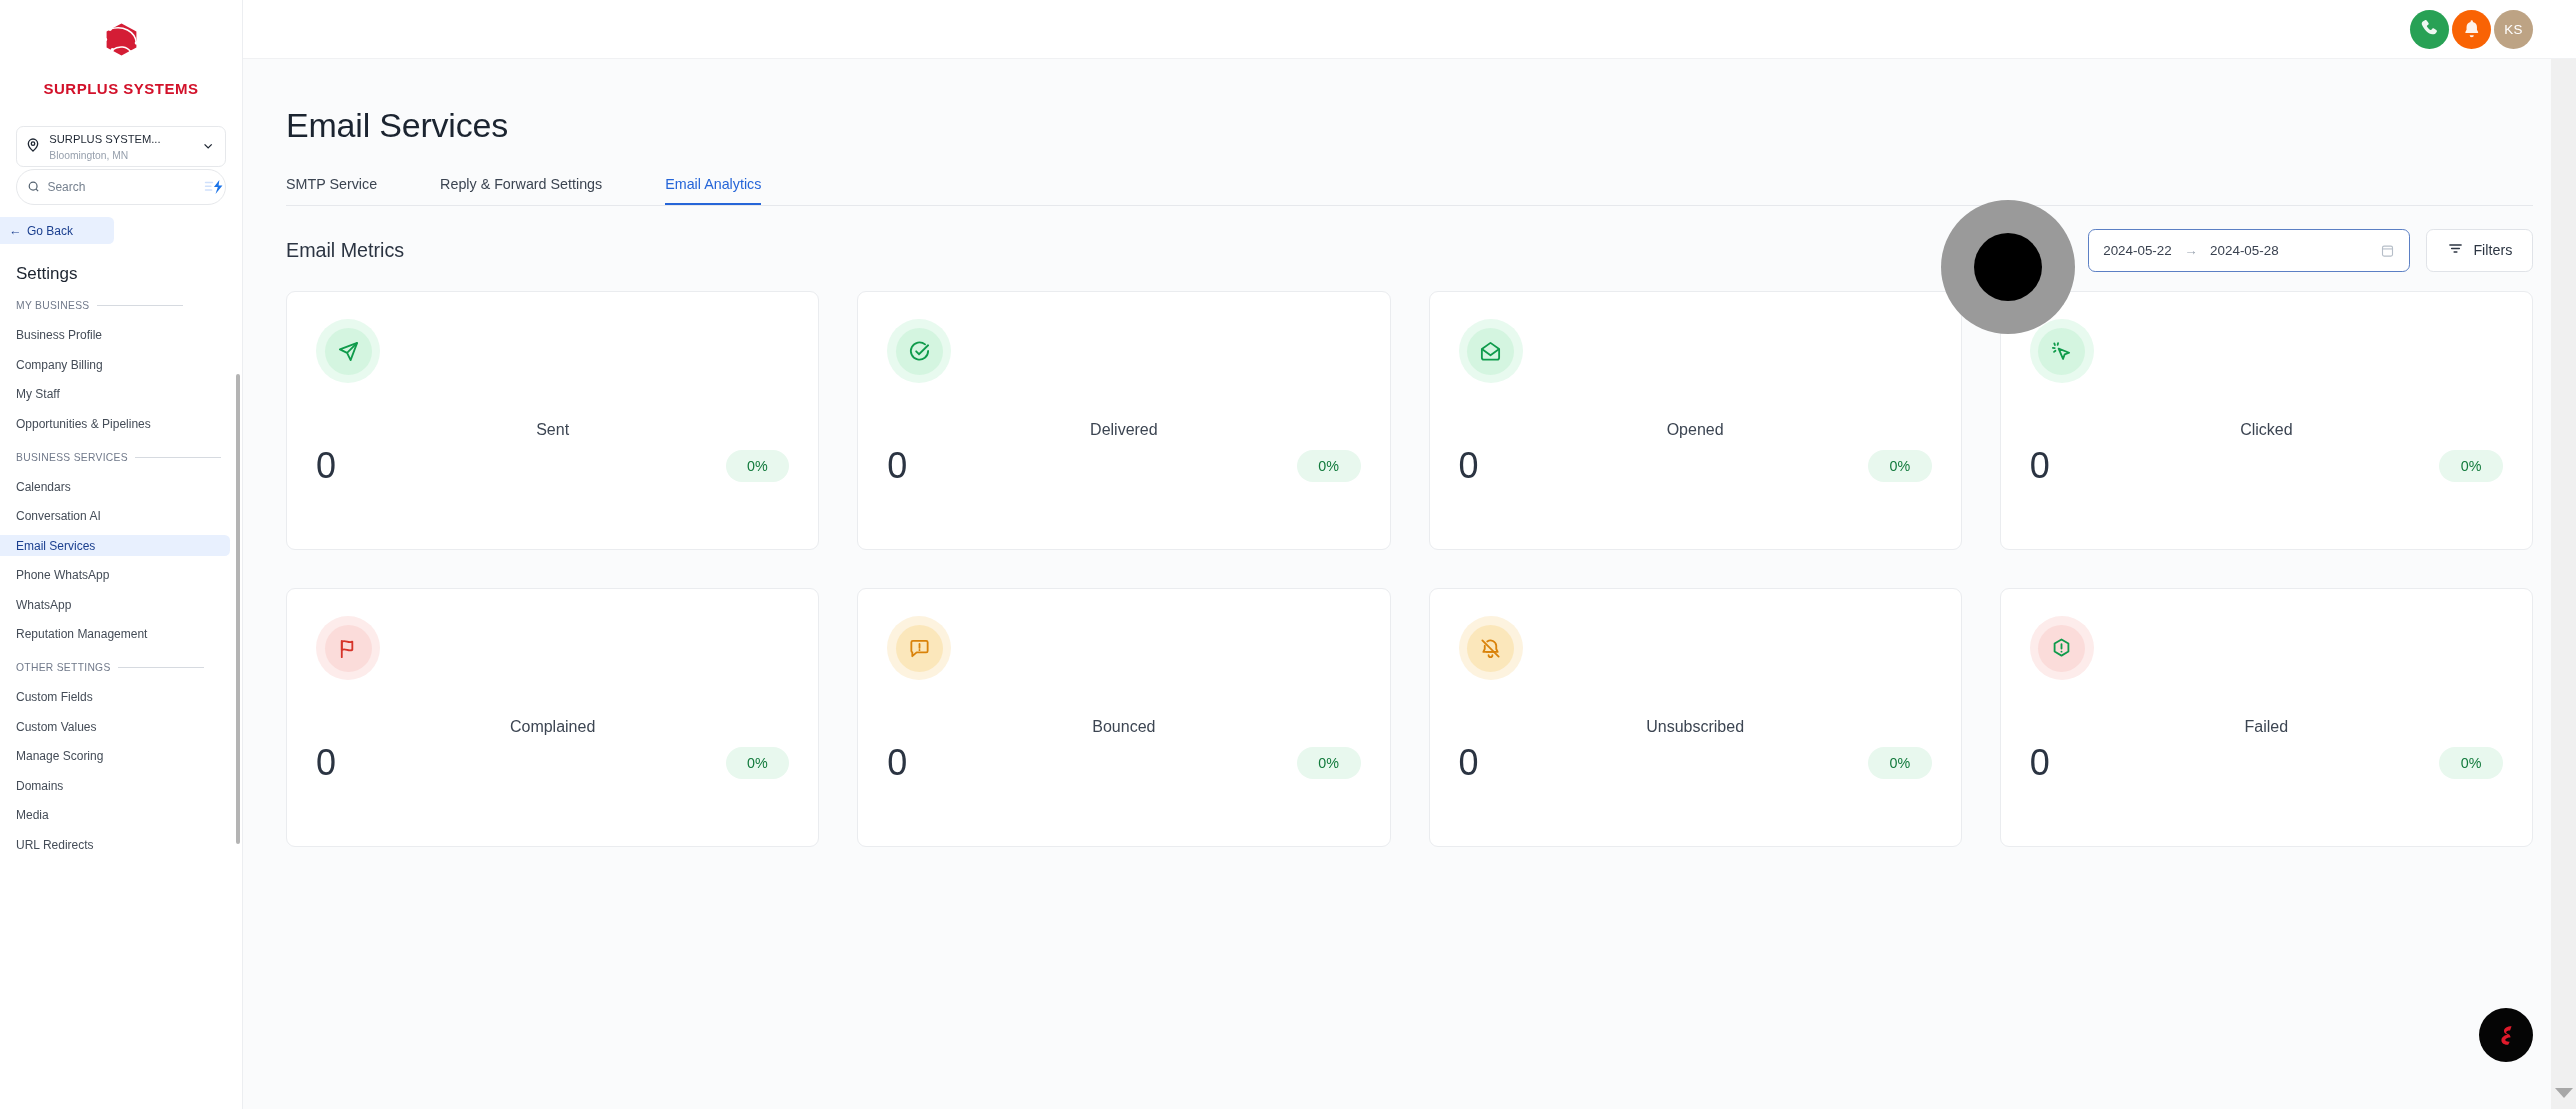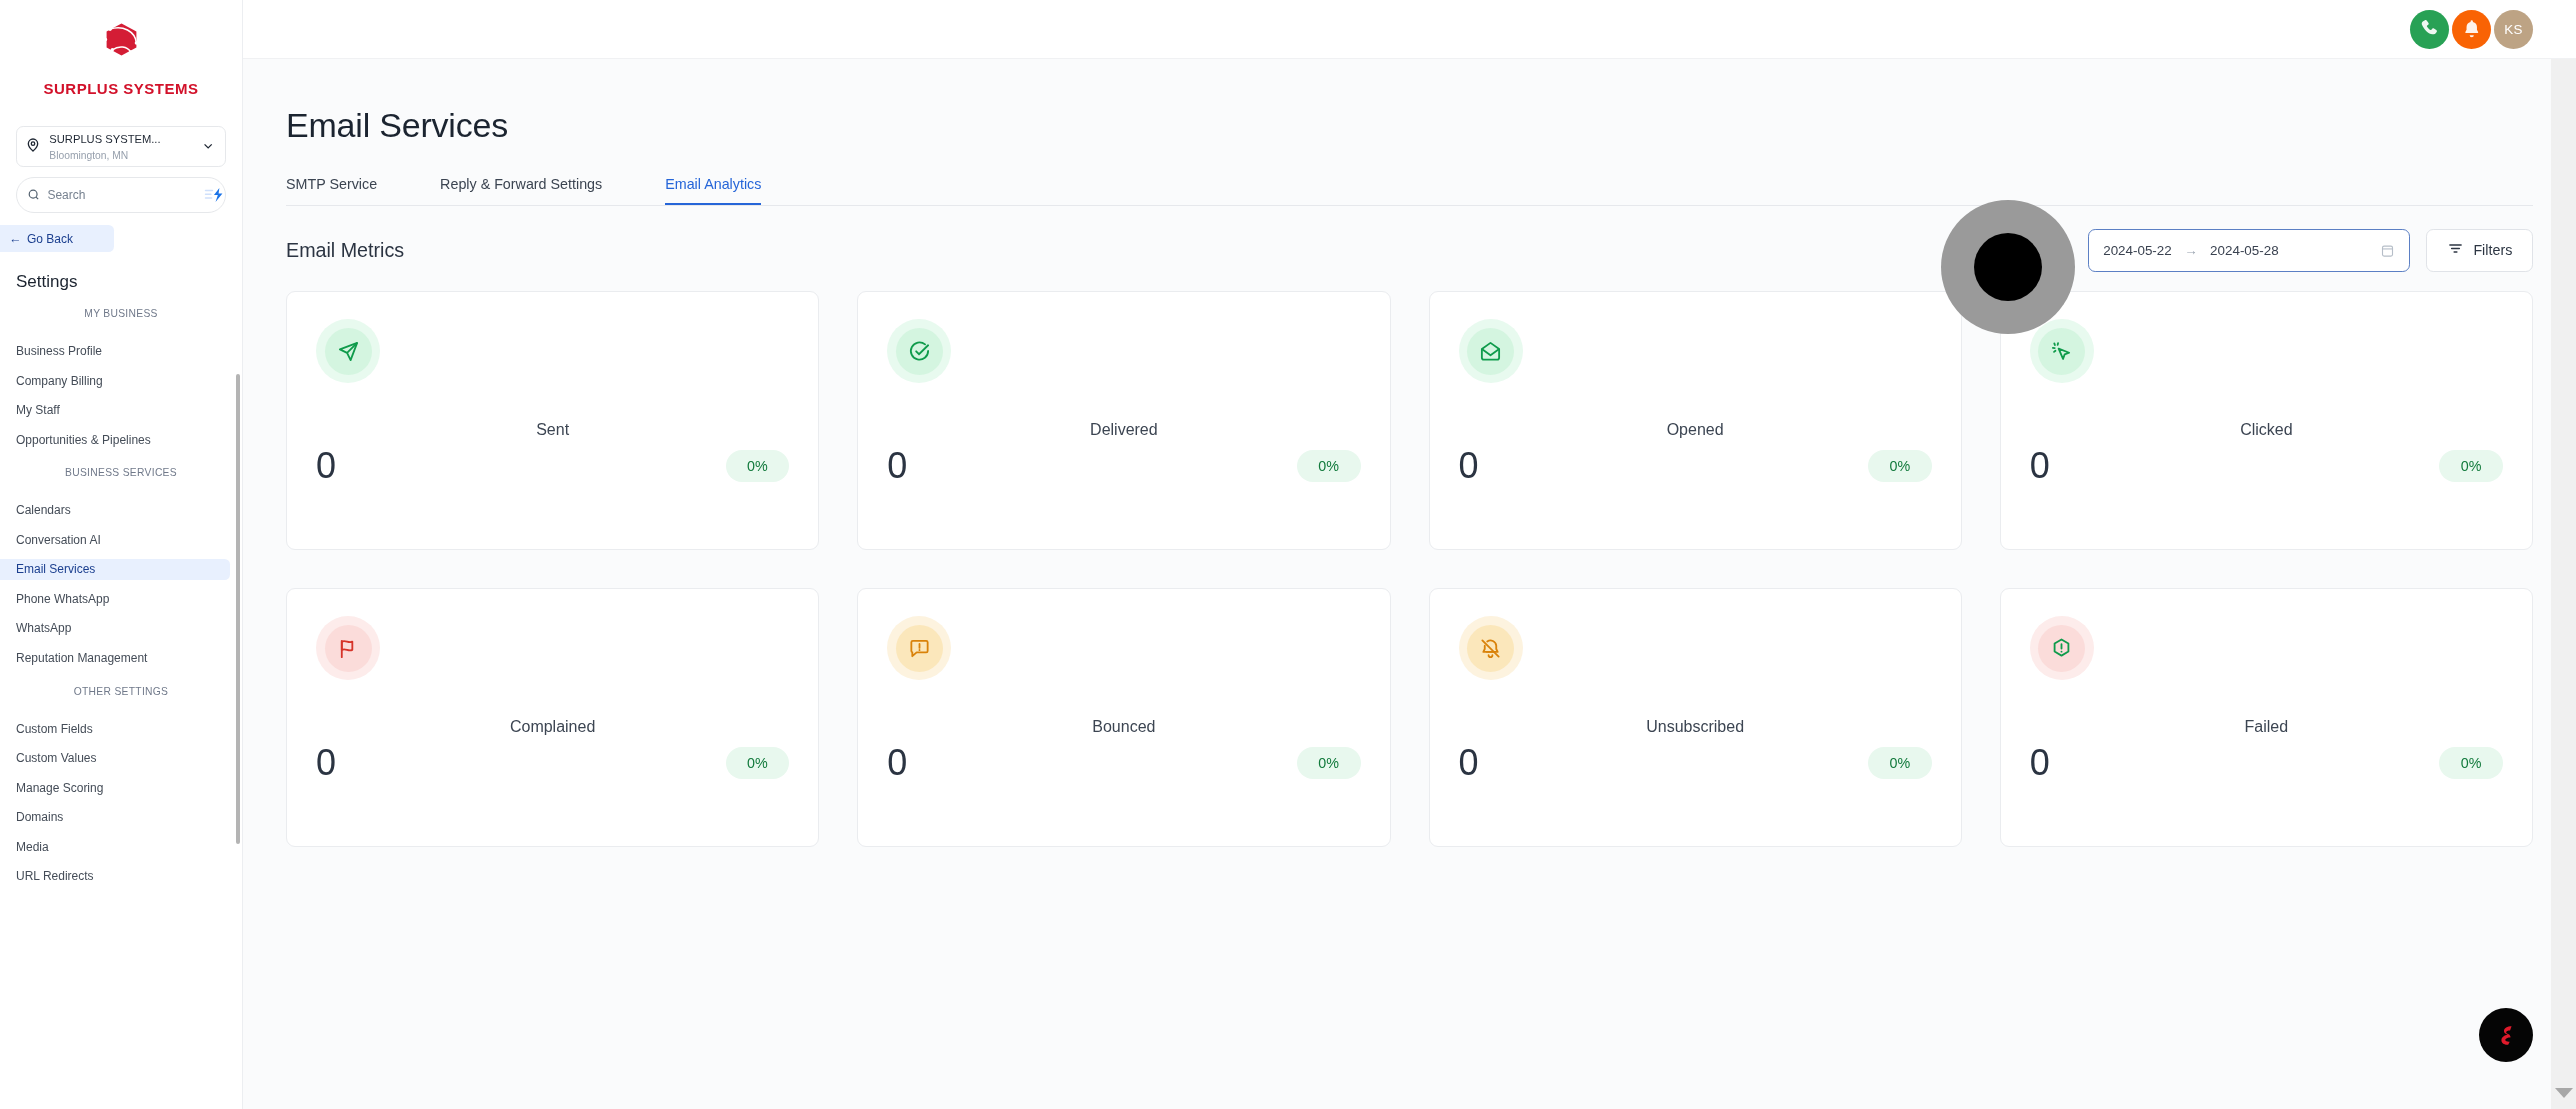--- a/index.html
+++ b/index.html
@@ -36,21 +36,21 @@
     display: flex; align-items: center; padding: 12px 8px;
     background: #fff;
   }
   .loc-pin { flex: 0 0 18px; margin-right: 6.3px; color: #1f2733; }
   .loc-texts { flex: 1 1 auto; min-width: 0; line-height: 1.15; }
   .loc-name { font-size: 11.2px; color: #1f2733; white-space: nowrap; overflow: hidden; }
   .loc-sub  { font-size: 10.3px; color: #97a0ad; white-space: nowrap; overflow: hidden; }
   .loc-chev { flex: 0 0 16px; color: #1f2733; display: flex; align-items: center; }
 
   .search-card {
-    margin: 10px 16px 0 16px;
+    margin: 2px 16px 0 16px;
     height: 36px;
     border: 0.9px solid #e6e8eb; border-radius: 18px;
     display: flex; align-items: center; padding: 0 9.8px; background: #fff;
   }
   .search-ico { flex: 0 0 13.4px; color: #53616f; margin-right: 7.2px; display:flex; }
   .search-input {
     flex: 1 1 auto; border: none; outline: none; background: transparent;
     font-family: inherit; font-size: 12px; color: #53616f;
   }
   .search-input::placeholder { color: #76818f; }
@@ -66,21 +66,20 @@
 
   .settings-title {
     margin: 19.7px 0 7.2px 16px;
     font-size: 17px; color: #1c2430; font-weight: normal;
   }
 
   .nav-scroll { position: relative; height: 1109px; }
   .nav-group-head {
     display: flex; align-items: center; gap: 7px;
     padding: 9px 16px 5.4px 16px;
-    flex-direction: column;
   }
   .nav-group-head .lbl {
     font-size: 10.3px; letter-spacing: 0.3px; color: #70798a; white-space: nowrap;
   }
   .nav-group-head .rule { flex: 1 1 auto; height: 0.9px; background: #d6dae0; max-width: 86px; }
 
   .nav-item {
     height: 21.5px; display: flex; align-items: center;
     padding: 0 9px 0 16px; margin: 8px 12.5px 8px 0;
     font-size: 12px; color: #444c57; border-radius: 0 5.4px 5.4px 0;

